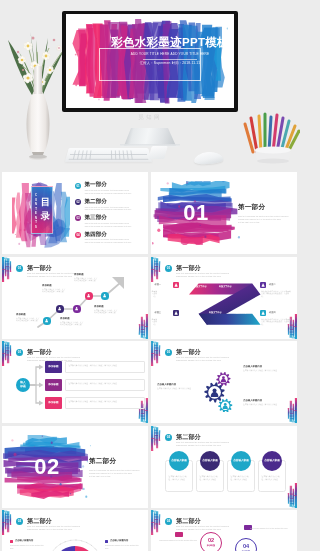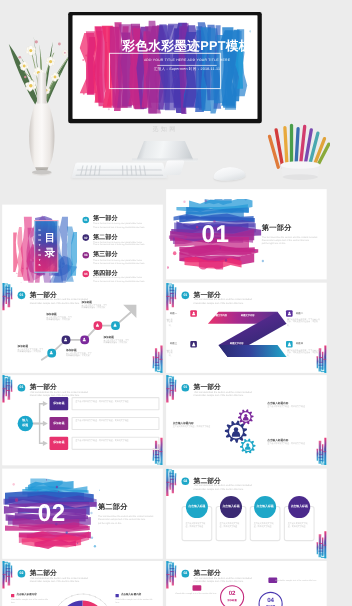--- a/index.html
+++ b/index.html
@@ -367,21 +367,21 @@
     <div class="mon-neck"></div>
     <div class="mon-foot"></div>
     <div class="wm">觅知网</div>
     <div class="kbd">
         <i></i>
       </div>
     <div class="trkpd"></div>
     <div class="mouse"></div>
   </div>
   <div class="grid">
-<div class="slide" style="left:2px;top:186px">
+<div class="slide" style="left:2px;top:172px">
         <svg class="c-blob" viewBox="0 0 120 130" preserveAspectRatio="none">
           <path d="M67 96L52 107L31 99L25 82L28 70L36 54L57 61L60 79Z" fill="#c42688" opacity=".56"></path>
           <path d="M67 126L69 114L80 99L100 87L109 90L121 91L110 105L97 119L81 125Z" fill="#2a5ac0" opacity=".46"></path>
           <path d="M41 60L37 46L39 33L52 35L64 34L71 46L69 57L63 64L53 67Z" fill="#a02a96" opacity=".49"></path>
           <path d="M82 70L68 74L59 66L52 57L54 45L66 41L75 48L82 56Z" fill="#2a5ac0" opacity=".42"></path>
           <path d="M43 101L40 89L50 77L58 63L69 65L79 68L72 81L69 96L55 100Z" fill="#4a38b0" opacity=".42"></path>
           <path d="M55 86L52 78L52 64L66 54L81 47L83 61L84 71L76 85L62 95Z" fill="#4a38b0" opacity=".65"></path>
           <path d="M93 93L86 93L76 90L72 77L66 66L70 60L76 54L86 69L94 77L98 88Z" fill="#1f7ecc" opacity=".51"></path>
           <path d="M58 100L52 90L47 79L49 63L58 63L66 65L68 79L64 90Z" fill="#a02a96" opacity=".41"></path>
           <path d="M32 44L32 35L38 25L45 17L55 7L61 12L62 18L66 23L62 34L51 37L44 38Z" fill="#a02a96" opacity=".40"></path>

